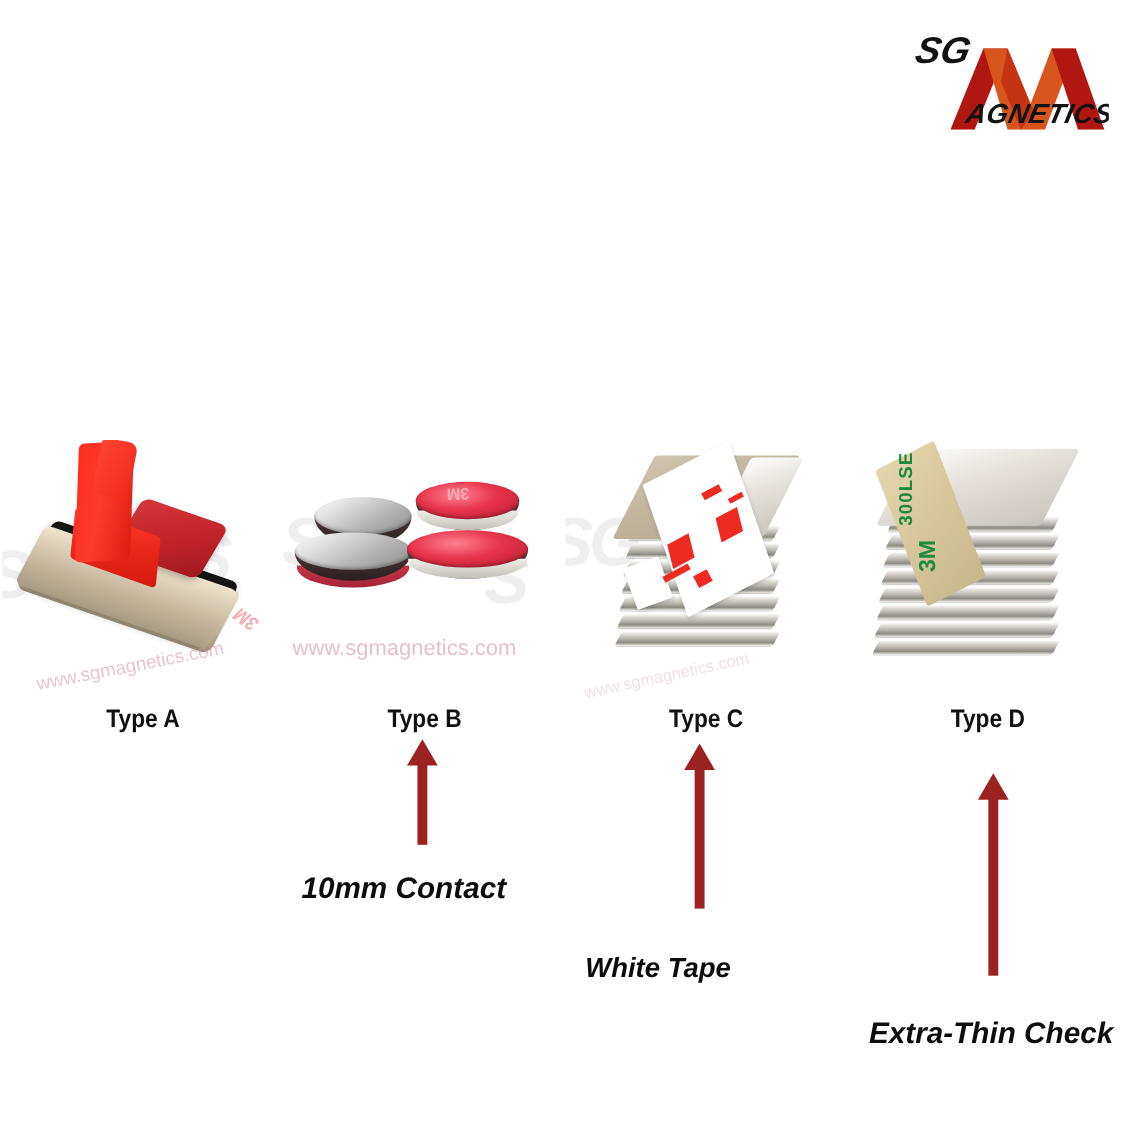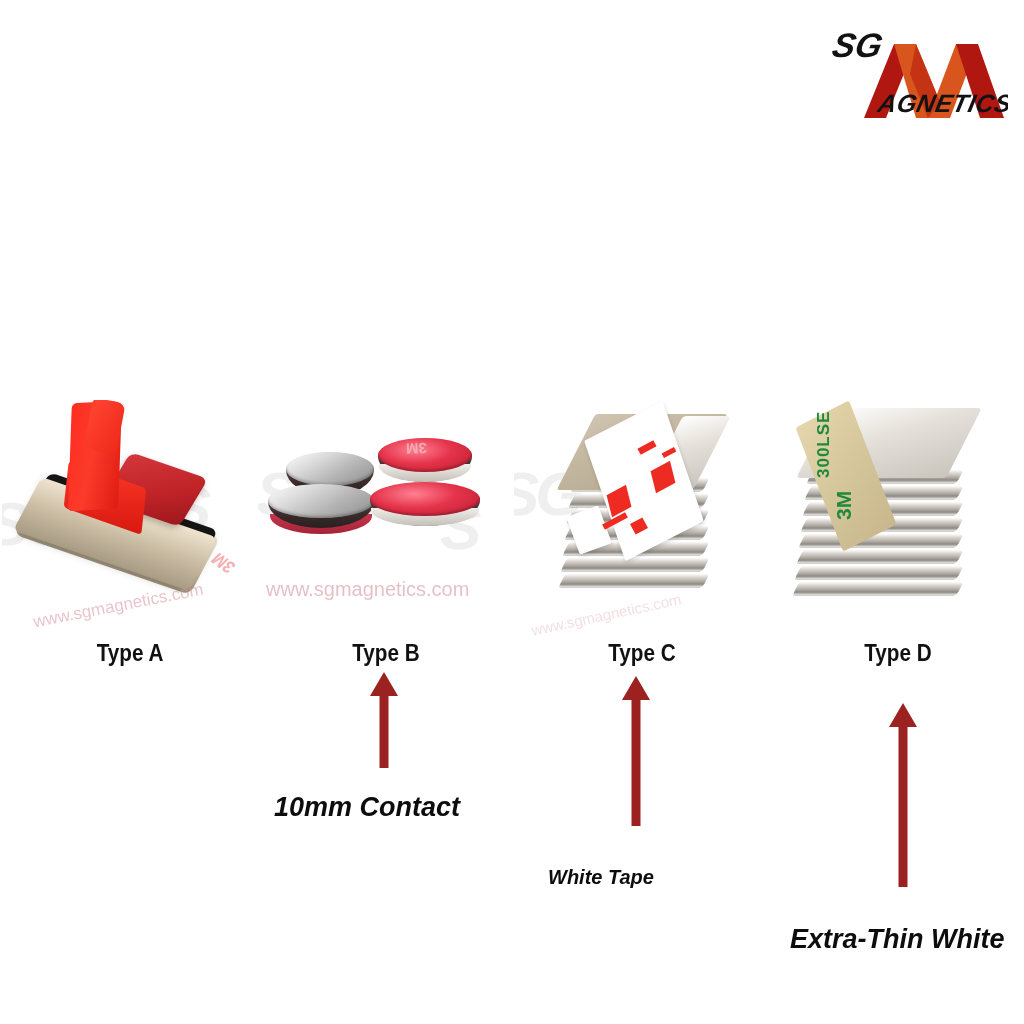--- a/index.html
+++ b/index.html
@@ -346,17 +346,17 @@
     <div class="shaft" style="top:22px;height:128px;"></div>
   </div>
 
   <div class="arrow" style="left:887px;top:703px;width:32px;height:184px;">
     <div class="head"></div>
     <div class="shaft" style="top:22px;height:162px;"></div>
   </div>
 
   <div class="anno" style="left:274px;top:792px;font-size:27px;">10mm Contact</div>
 
-  <div class="anno" style="left:548px;top:866px;font-size:20px;">White Tape</div>
-
-  <div class="anno" style="left:790px;top:924px;font-size:27px;">Extra-Thin White</div>
+  <div class="anno" style="left:532px;top:866px;font-size:25px;">White Tape</div>
+
+  <div class="anno" style="left:790px;top:924px;font-size:27px;">Extra-Thin Check</div>
 
 </div>
 
 </body></html>

